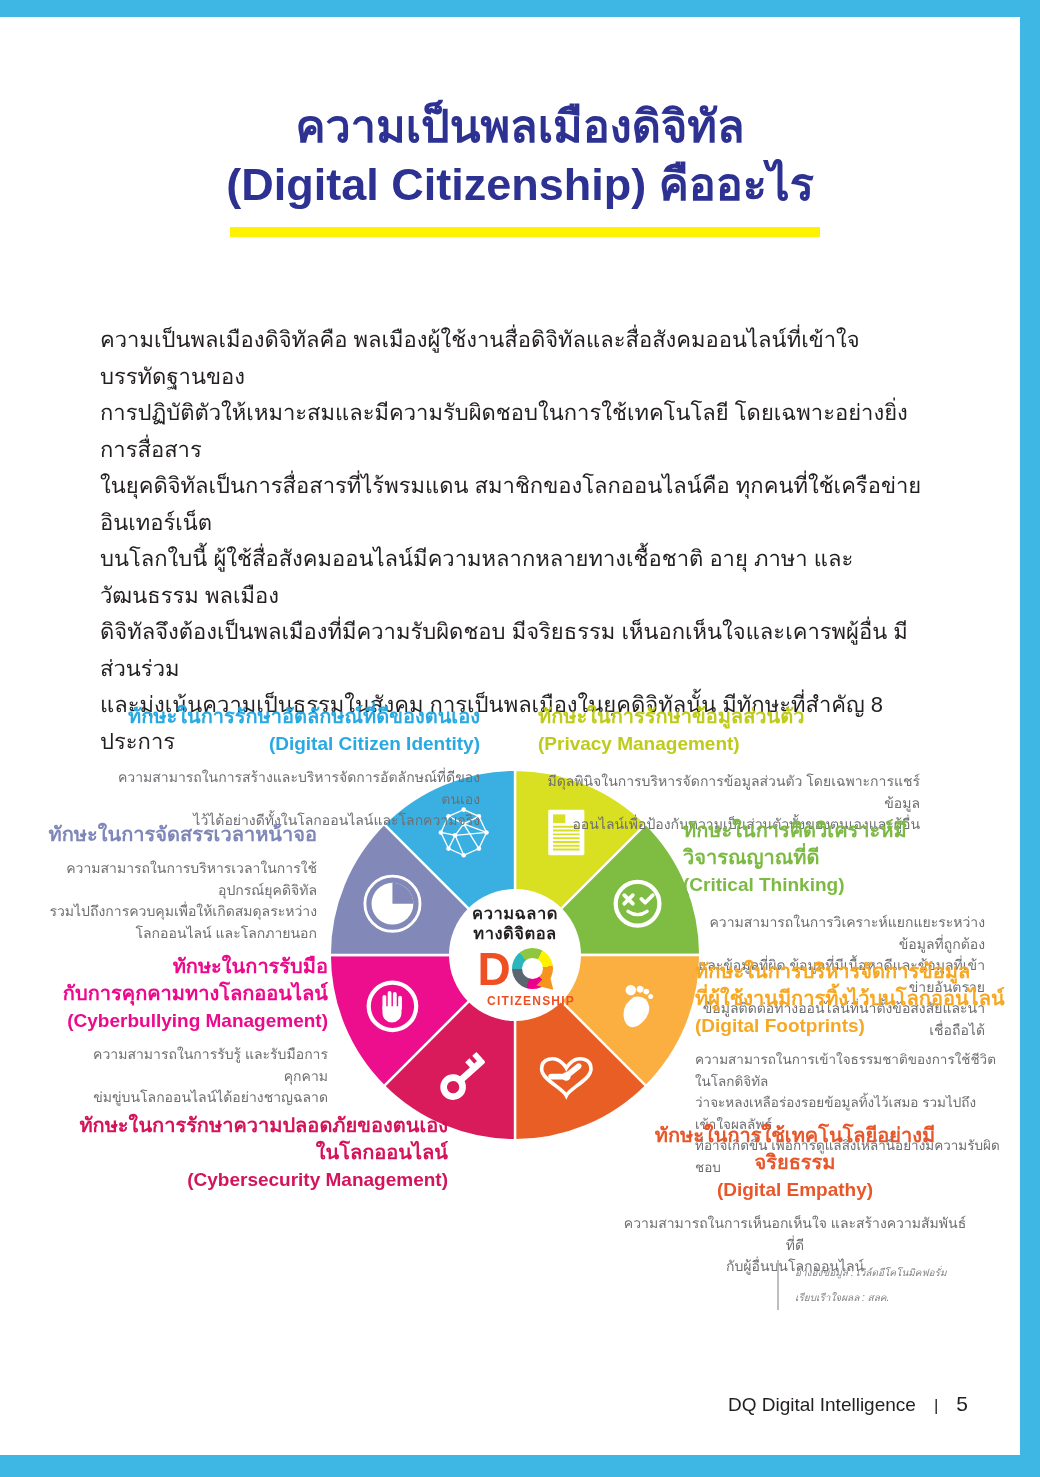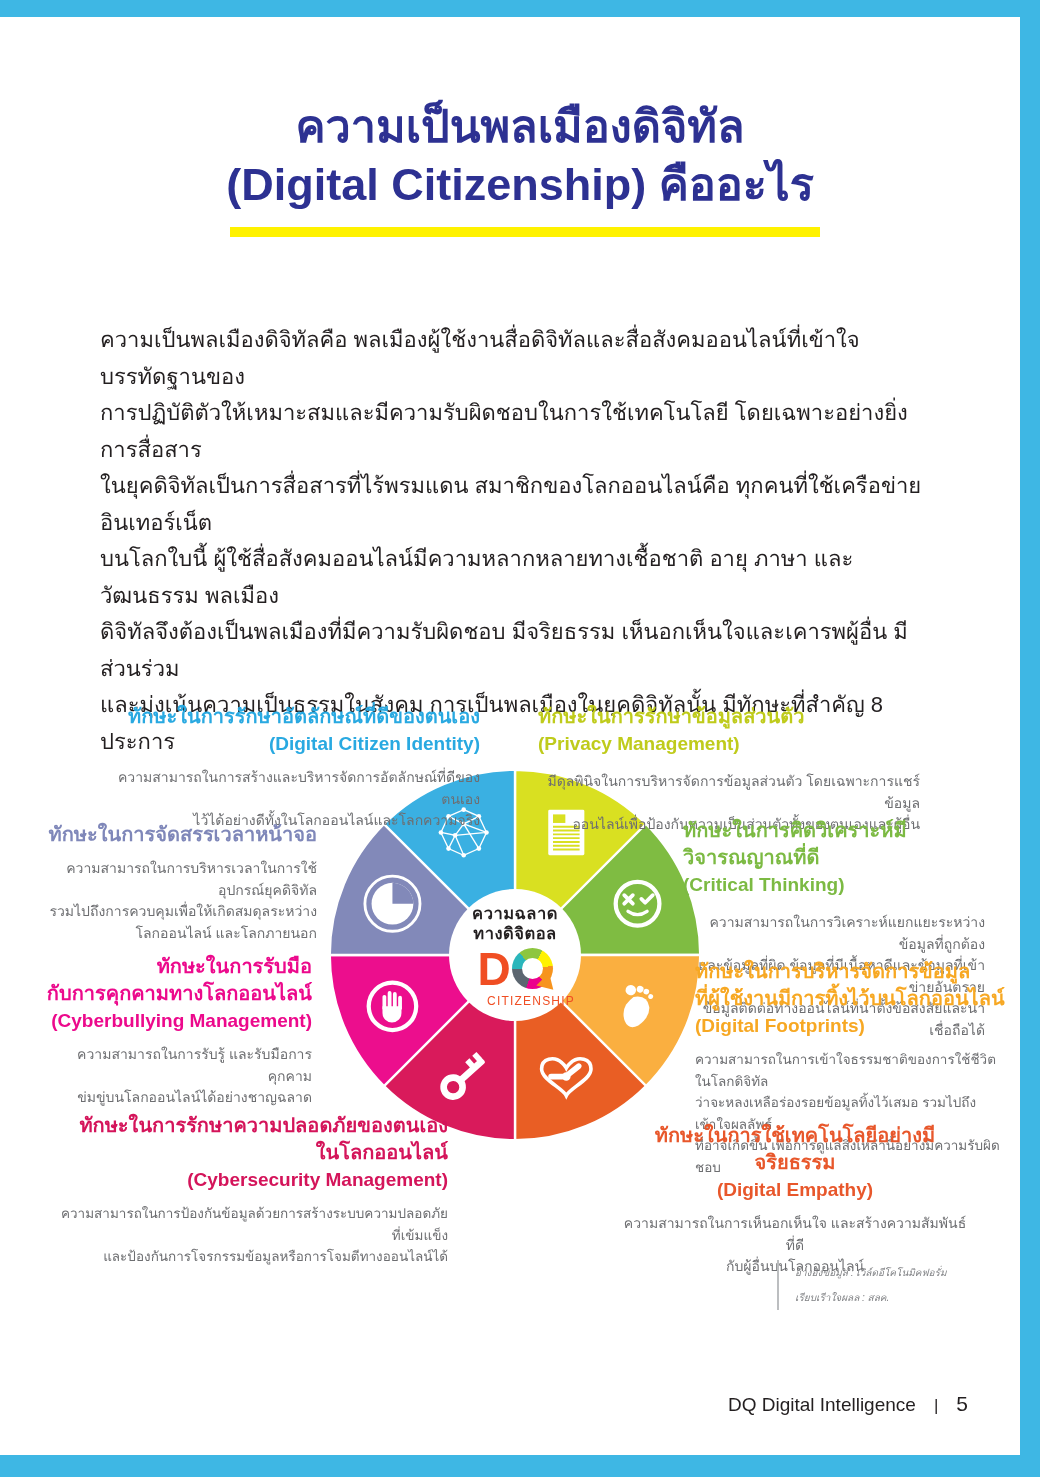--- a/index.html
+++ b/index.html
@@ -24,33 +24,33 @@
   .cb-line{font-size:16.5px;font-weight:bold;color:#231F20;line-height:20px;letter-spacing:.5px;}
   .dq-row{display:flex;align-items:center;justify-content:center;height:48px;margin-top:2px;}
   .dq-d{font-size:46px;font-weight:800;line-height:46px;letter-spacing:-1px;}
   .dq-q{position:relative;width:41px;height:41px;border-radius:50%;margin-left:2px;
         background:conic-gradient(from -90deg,#2BB6BB 0 14%,#8DC63F 14% 33%,#FFF200 33% 48%,
                    #F7941E 48% 64%,#EC008C 64% 80%,#5C6670 80% 100%);}
   .dq-q::before{content:"";position:absolute;left:10px;top:10px;width:21px;height:21px;border-radius:50%;background:#fff;}
   .dq-arrow{position:absolute;right:-4px;bottom:-3px;width:0;height:0;
             border-left:9px solid transparent;border-right:9px solid transparent;
             border-top:15px solid #F7941E;transform:rotate(-45deg);}
-  .cb-cit{font-size:12px;font-weight:normal;letter-spacing:1.2px;margin-top:1px;padding-left:32px;}
+  .cb-cit{font-size:12px;font-weight:bold;letter-spacing:1.2px;margin-top:1px;padding-left:32px;}
   
   .skill{position:absolute;}
   .skill .hd{font-size:20px;font-weight:bold;line-height:27px;white-space:pre-line;}
   .skill .sub{font-size:19px;font-weight:bold;line-height:26px;margin-top:1px;}
   .skill .desc{font-size:14px;line-height:21.5px;color:#6D6E71;margin-top:10px;white-space:pre-line;}
   #sk-identity{left:100px;top:703px;width:380px;text-align:right;}
   #sk-privacy{left:538px;top:703px;width:382px;text-align:left;}
   #sk-privacy .desc{text-align:right;margin-top:14px;}
   #sk-screen{left:45px;top:821px;width:272px;text-align:right;}
   #sk-critical{left:683px;top:817px;width:312px;text-align:left;}
   #sk-critical .desc{text-align:right;padding-right:10px;margin-top:14px;}
-  #sk-bully{left:40px;top:953px;width:272px;text-align:right;}
+  #sk-bully{left:56px;top:953px;width:272px;text-align:right;}
   #sk-foot{left:695px;top:958px;width:316px;text-align:left;}
   #sk-foot .desc{font-size:13.5px;}
   #sk-security{left:60px;top:1112px;width:388px;text-align:right;}
   #sk-security .desc{font-size:13.5px;}
   #sk-empathy{left:620px;top:1122px;width:350px;text-align:center;}
   
   .ref-note{position:absolute;left:777px;top:1260px;display:flex;}
   .ref-line{width:2px;background:#BCBEC0;margin-right:16px;}
   .ref-text{font-size:10px;line-height:25px;color:#808285;font-style:italic;}
   
@@ -217,22 +217,20 @@
     <div class="sub" style="color: rgb(247, 168, 35);">(Digital Footprints)</div>
     <div class="desc">ความสามารถในการเข้าใจธรรมชาติของการใช้ชีวิตในโลกดิจิทัล
 ว่าจะหลงเหลือร่องรอยข้อมูลทิ้งไว้เสมอ รวมไปถึงเข้าใจผลลัพธ์
 ที่อาจเกิดขึ้น เพื่อการดูแลสิ่งเหล่านี้อย่างมีความรับผิดชอบ</div>
   </div>
 
   <div class="skill" id="sk-security">
     <div class="hd" style="color: rgb(212, 20, 90);">ทักษะในการรักษาความปลอดภัยของตนเอง
 ในโลกออนไลน์</div>
     <div class="sub" style="color: rgb(212, 20, 90);">(Cybersecurity Management)</div>
-    <div class="desc">ความสามารถในการป้องกันข้อมูลด้วยการสร้างระบบความปลอดภัยที่เข้มแข็ง
-และป้องกันการโจรกรรมข้อมูลหรือการโจมตีทางออนไลน์ได้</div>
   </div>
 
   <div class="skill" id="sk-empathy">
     <div class="hd" style="color: rgb(232, 87, 43);">ทักษะในการใช้เทคโนโลยีอย่างมีจริยธรรม</div>
     <div class="sub" style="color: rgb(232, 87, 43);">(Digital Empathy)</div>
     <div class="desc">ความสามารถในการเห็นอกเห็นใจ และสร้างความสัมพันธ์ที่ดี
 กับผู้อื่นบนโลกออนไลน์</div>
   </div>
 
   <div class="ref-note">

